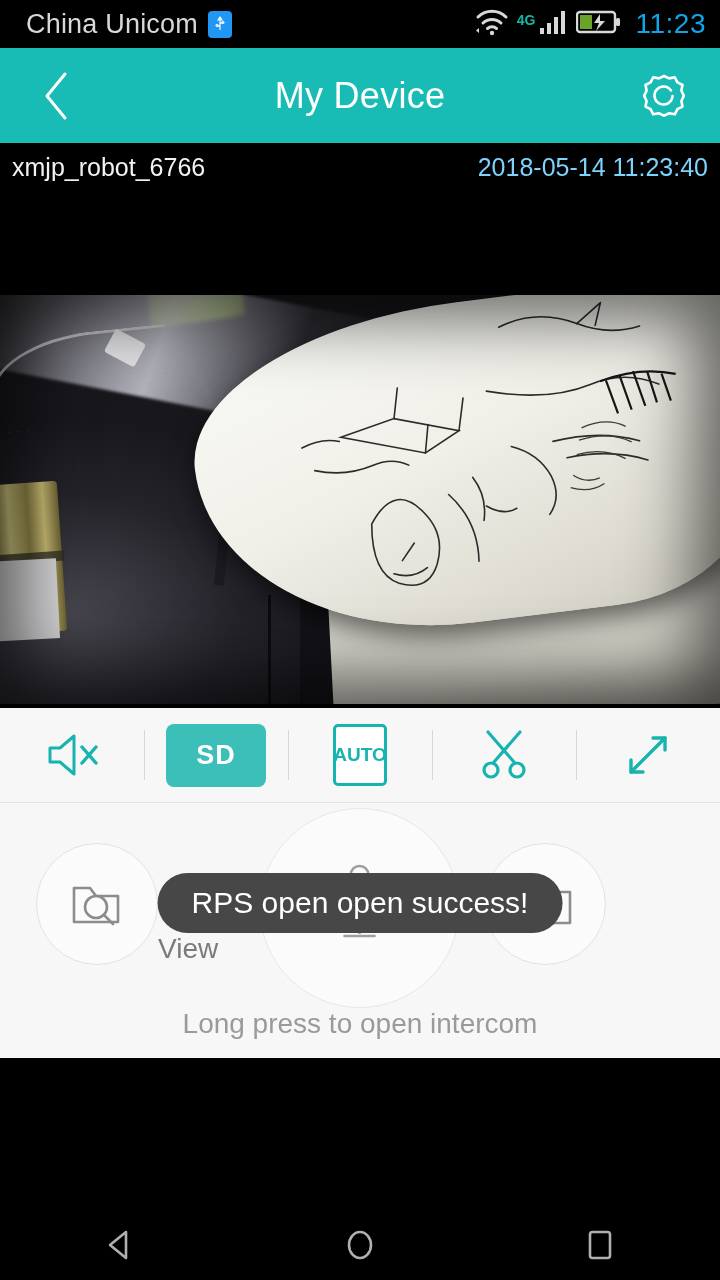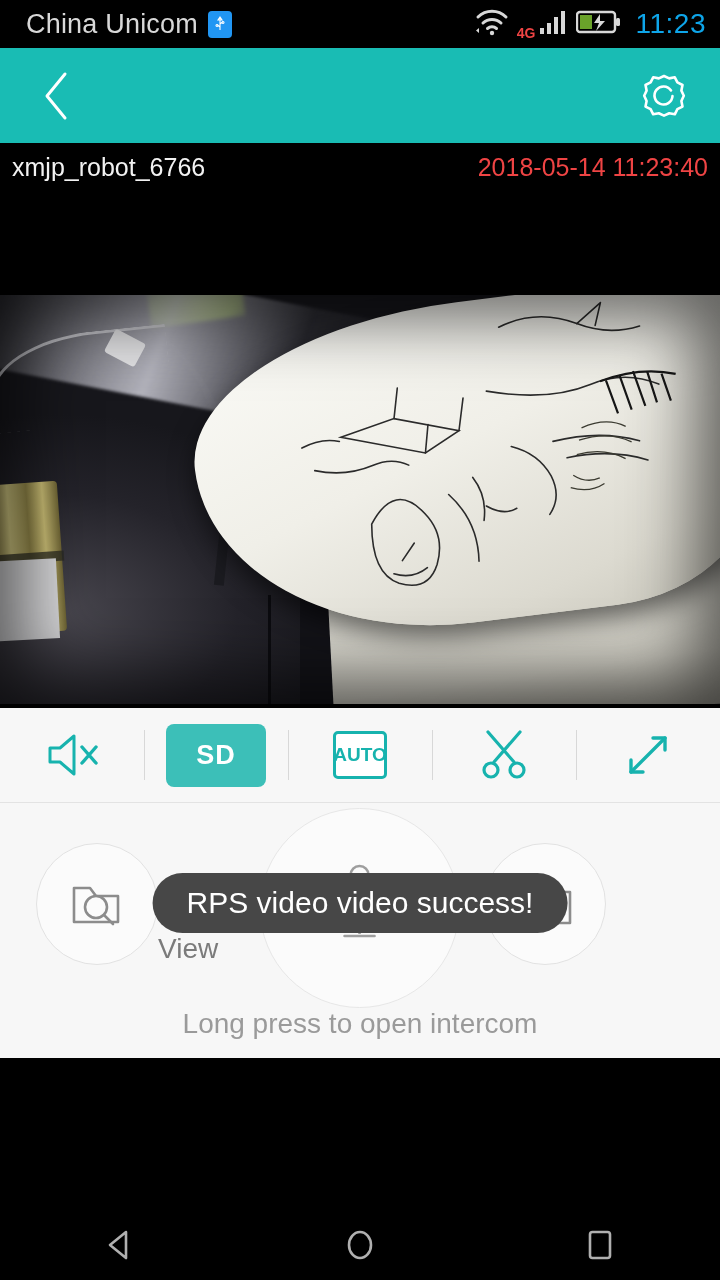--- a/index.html
+++ b/index.html
@@ -23,22 +23,22 @@
     margin-left: 12px;
   }
   .usb-badge {
     width: 24px; height: 27px; background: #2196f3; border-radius: 4px;
     margin-left: 10px; display: flex; align-items: center; justify-content: center;
   }
   .status-right {
     margin-left: auto; display: flex; align-items: center; gap: 7px;
   }
   .net-label {
-    color: #ef4444; font-size: 14px; font-weight: bold;
-    align-self: flex-start; margin-top: 17px; margin-right: -4px;
+    color: #14b8a6; font-size: 14px; font-weight: bold;
+    align-self: flex-start; margin-top: 4px; margin-right: -4px;
   }
   .clock { color: #0ea5e9; font-size: 28px; margin-left: 7px; letter-spacing: .5px; }
 
   
   .header {
     height: 95px; background: #19bcb4; display: flex; align-items: center;
     padding: 0 28px; position: relative;
   }
   .back-btn { width: 56px; height: 56px; display: flex; align-items: center; justify-content: center; }
   .header-title {
@@ -51,21 +51,21 @@
   
   .video-wrap {
     position: relative; width: 100%; height: 565px; background: #000; overflow: hidden;
   }
   .video-info {
     position: absolute; top: 0; left: 0; right: 0; height: 48px;
     display: flex; align-items: center; justify-content: space-between;
     padding: 0 12px; z-index: 3;
   }
   .dev-id { color: #f2f2f2; font-size: 25px; }
-  .dev-time { color: #ef4444; font-size: 25px; text-align: right; }
+  .dev-time { color: #7dd3fc; font-size: 25px; text-align: right; }
 
   .video-frame {
     position: absolute; top: 152px; left: 0; width: 720px; height: 409px;
     overflow: hidden; background: #0b0b0c;
   }
   
   .scene { position: absolute; inset: 0; }
   .scene .desk {
     position: absolute; inset: 0;
     background:
@@ -155,21 +155,21 @@
   .tb-cell + .tb-cell::before {
     content: ""; position: absolute; left: 0; top: 22px; bottom: 22px;
     width: 1px; background: #d8d8d8;
   }
   .sd-badge {
     background: #3cbfb8; color: #fff; font-size: 27px; font-weight: bold;
     padding: 16px 30px; border-radius: 8px; letter-spacing: 1px;
   }
   .auto-badge {
     border: 3px solid #17b3ae; color: #17b3ae; font-size: 19px; font-weight: bold;
-    width: 54px; height: 48px; border-radius: 5px;
+    width: 54px; height: 62px; border-radius: 5px;
     display: flex; align-items: center; justify-content: center; background: #fff;
   }
 
   
   .bottom {
     position: relative; height: 255px; background: #f7f7f7;
     display: flex; align-items: flex-start; justify-content: space-between;
     padding: 0 36px;
   }
   .side-btn {
@@ -248,20 +248,21 @@
       <span class="clock">11:23</span>
     </span>
   </div>
 
   <div class="header">
     <div class="back-btn">
       <svg width="30" height="52" viewBox="0 0 30 52">
         <path d="M24 4 L6 26 L24 48" stroke="#ffffff" stroke-width="3" fill="none" stroke-linecap="round" stroke-linejoin="round"></path>
       </svg>
     </div>
+    <div class="header-title">My Device</div>
     <div class="gear-btn">
       <svg width="52" height="52" viewBox="0 0 52 52">
         <path d="M26 6 l5.2 2.4 5.6-1.1 2.6 5.1 5.1 2.6 -1.1 5.6 2.4 5.2 -2.4 5.2 1.1 5.6 -5.1 2.6 -2.6 5.1 -5.6-1.1 -5.2 2.4 -5.2-2.4 -5.6 1.1 -2.6-5.1 -5.1-2.6 1.1-5.6 -2.4-5.2 2.4-5.2 -1.1-5.6 5.1-2.6 2.6-5.1 5.6 1.1 z" fill="none" stroke="#ffffff" stroke-width="2.6" stroke-linejoin="round"></path>
         <path d="M33 20.5 A9 9 0 1 0 34.5 26" fill="none" stroke="#ffffff" stroke-width="2.6" stroke-linecap="round"></path>
       </svg>
     </div>
   </div>
 
   <div class="video-wrap">
     <div class="video-info">
@@ -372,21 +373,21 @@
 
     <div class="side-btn">
       <div class="circle-sm">
         <svg width="58" height="48" viewBox="0 0 58 48">
           <path d="M4 12 H16 L21 5 H37 L42 12 H54 V43 H4 Z" fill="none" stroke="#8c8c8c" stroke-width="2.6" stroke-linejoin="round"></path>
           <circle cx="29" cy="27" r="11" fill="none" stroke="#8c8c8c" stroke-width="2.6"></circle>
         </svg>
       </div>
     </div>
 
-    <div class="toast">RPS video video success!</div>
+    <div class="toast">RPS open open success!</div>
   </div>
 
   <div class="navbar">
     <div class="nav-btn">
       <svg width="40" height="40" viewBox="0 0 40 40">
         <path d="M26 7 L10 20 L26 33 Z" fill="none" stroke="#b0b0b0" stroke-width="2.6" stroke-linejoin="round"></path>
       </svg>
     </div>
     <div class="nav-btn">
       <svg width="40" height="40" viewBox="0 0 40 40">

